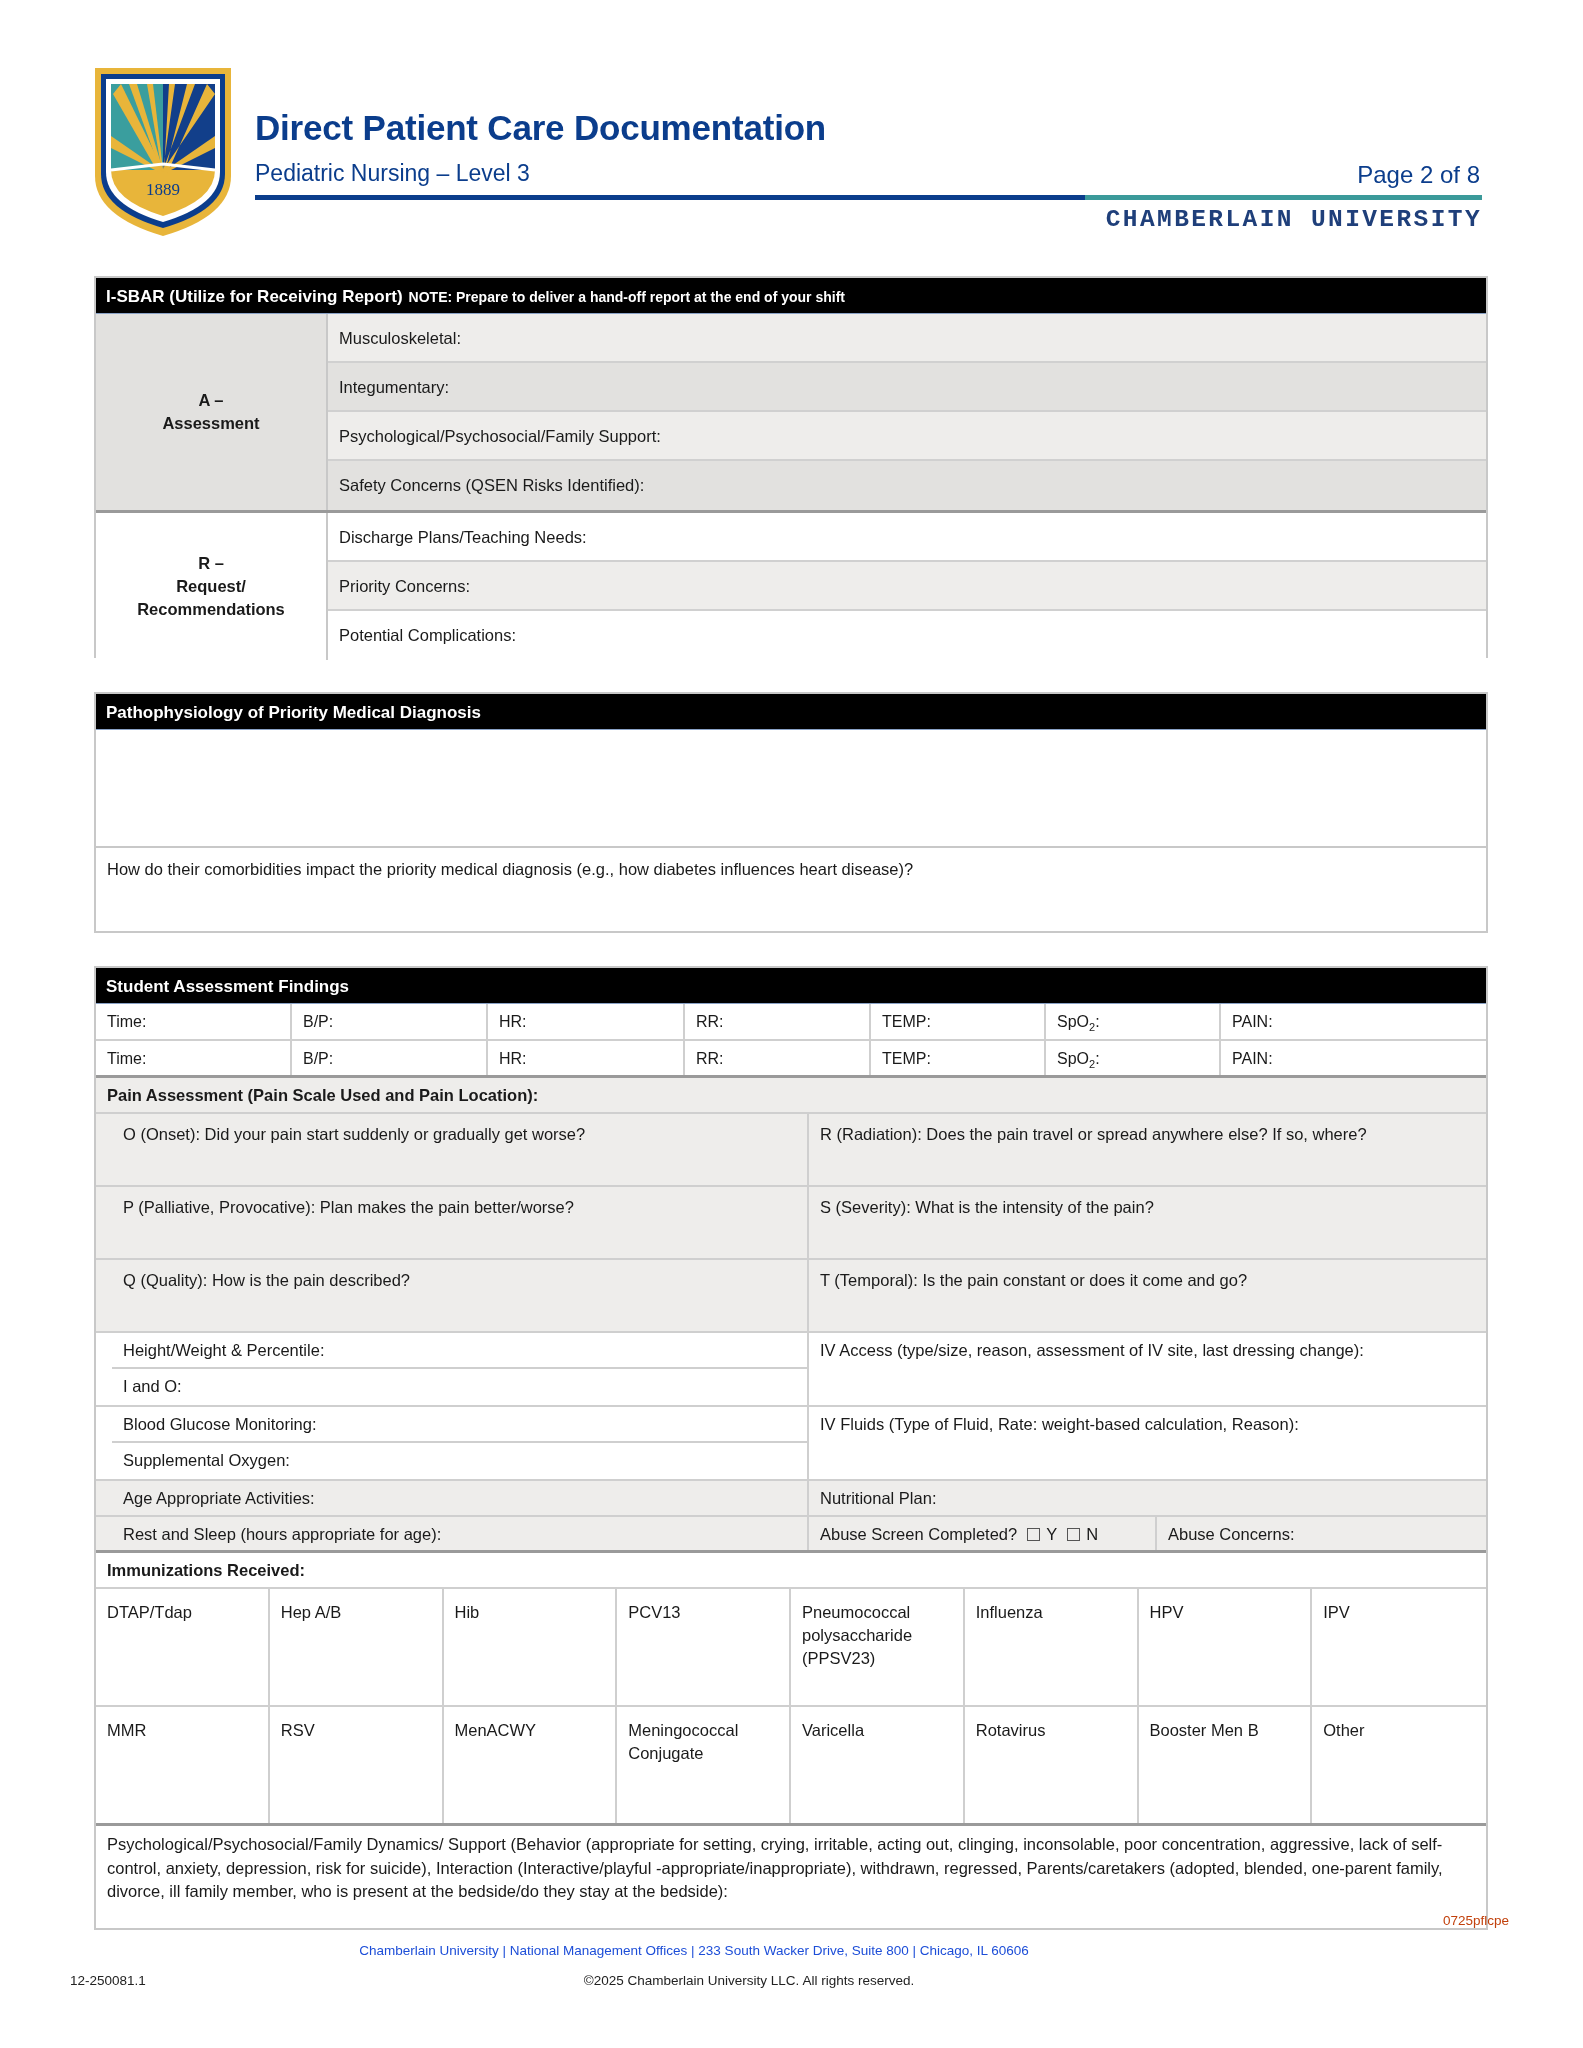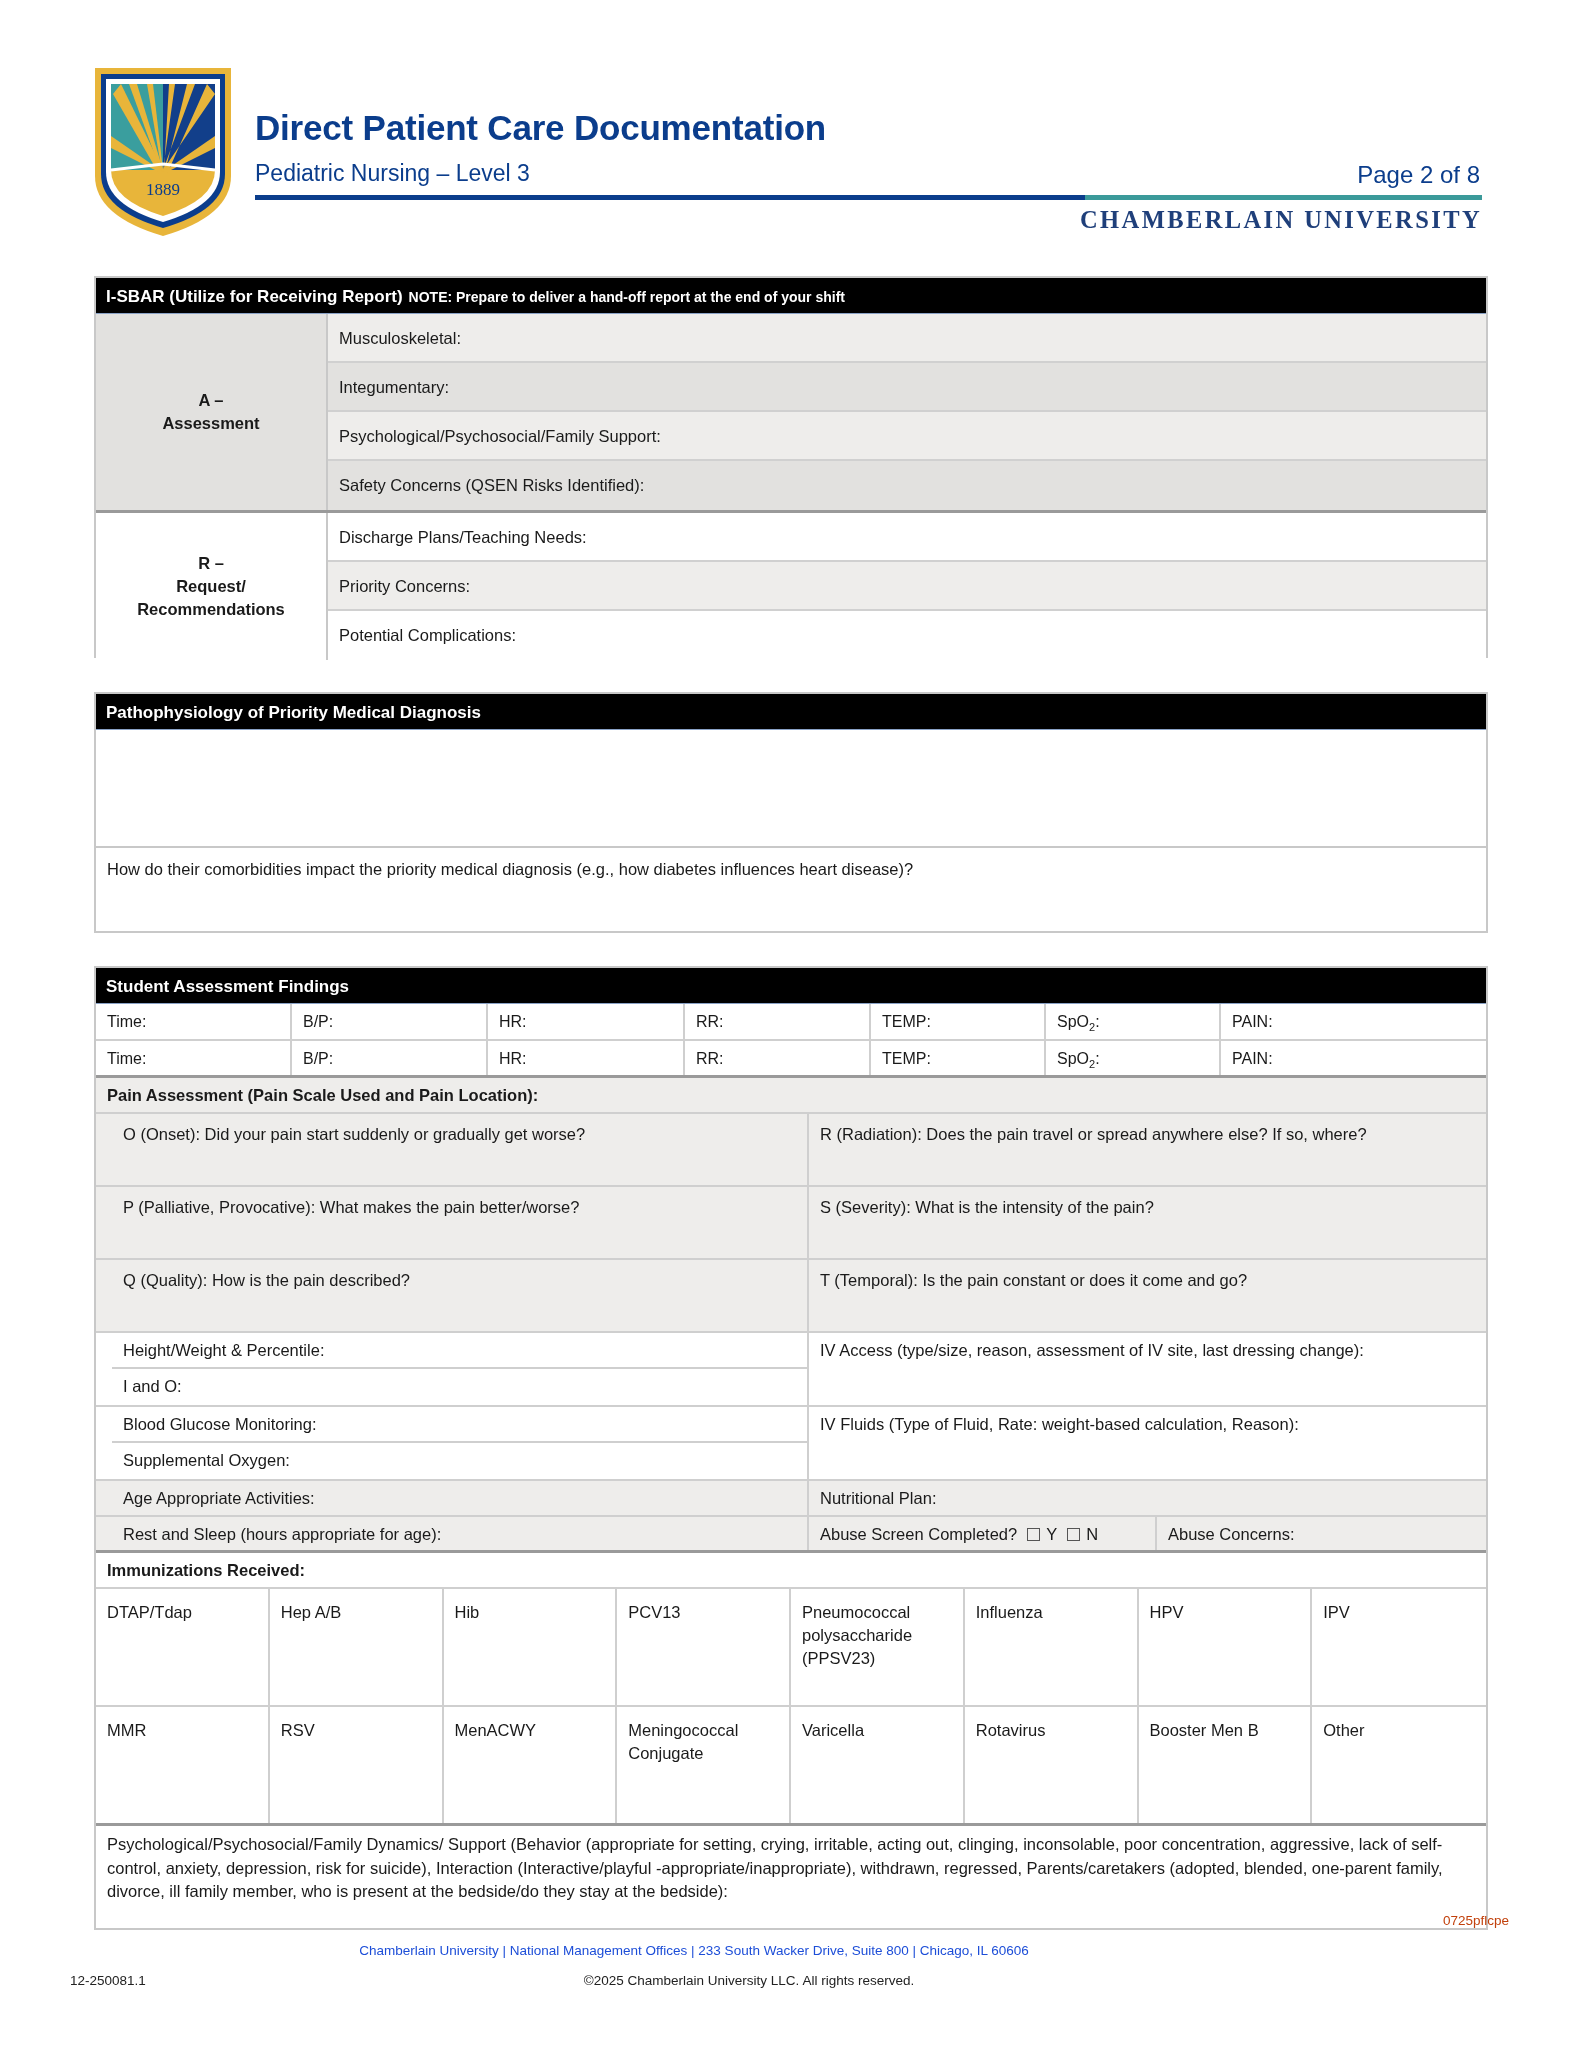--- a/index.html
+++ b/index.html
@@ -6,21 +6,21 @@
   body { width:1583px; height:2048px; position:relative; font-family:"Liberation Sans", sans-serif; color:#1a1a1a; overflow:hidden; }
   .abs { position:absolute; }
 
   
   #logo { left:93px; top:66px; width:140px; height:172px; }
   #doc-title { left:255px; top:108px; font-size:35px; font-weight:bold; color:#0b3d8c; letter-spacing:-0.2px; white-space:nowrap; }
   #doc-subtitle { left:255px; top:160px; font-size:23px; color:#0b3d8c; white-space:nowrap; }
   #page-num { right:103px; top:161px; font-size:24px; color:#0b3d8c; white-space:nowrap; }
   #rule-blue { left:255px; top:195px; width:830px; height:5px; background:#0b3d8c; }
   #rule-teal { left:1085px; top:195px; width:397px; height:5px; background:#3b9a9a; }
-  #brand-name { right:101px; top:206px; font-family:Liberation Serif, serif; font-size:24.5px; font-weight:bold; color:#1f3f7a; letter-spacing:2.4px; white-space:nowrap; }
+  #brand-name { right:101px; top:206px; font-family:Liberation Mono, monospace; font-size:24.5px; font-weight:bold; color:#1f3f7a; letter-spacing:2.4px; white-space:nowrap; }
 
   
   .tbl { position:absolute; left:94px; width:1394px; border:2px solid #c8c8c8; box-sizing:border-box; background:#fff; }
   .tbl-head { background:#000000; color:#ffffff; font-size:17px; font-weight:bold; height:36px; line-height:37px; padding-left:10px; white-space:nowrap; box-sizing:border-box; border-bottom:1px solid #8aa2c6; }
   .tbl-head .note { font-size:14px; font-weight:bold; margin-left:6px; }
   .cell { box-sizing:border-box; font-size:16.5px; padding-left:11px; color:#1a1a1a; }
   .gray { background:#eeedeb; }
   .gray2 { background:#e2e1df; }
   .white { background:#ffffff; }
 
@@ -151,21 +151,21 @@
 
   <div class="row sm gray">
     <div class="cell" style="flex:1;font-weight:bold">Pain Assessment (Pain Scale Used and Pain Location):</div>
   </div>
 
   <div class="row gray">
     <div class="cell half opq">O (Onset): Did your pain start suddenly or gradually get worse?</div>
     <div class="cell opq" style="flex:1">R (Radiation): Does the pain travel or spread anywhere else? If so, where?</div>
   </div>
   <div class="row gray">
-    <div class="cell half opq">P (Palliative, Provocative): What makes the pain better/worse?</div>
+    <div class="cell half opq">P (Palliative, Provocative): Plan makes the pain better/worse?</div>
     <div class="cell opq" style="flex:1">S (Severity): What is the intensity of the pain?</div>
   </div>
   <div class="row gray">
     <div class="cell half opq">Q (Quality): How is the pain described?</div>
     <div class="cell opq" style="flex:1">T (Temporal): Is the pain constant or does it come and go?</div>
   </div>
 
   <div class="row">
     <div class="half" style="border-right:2px solid #cfcfcf;box-sizing:border-box">
       <div class="cell sm" style="border-bottom:2px solid #cfcfcf">Height/Weight &amp; Percentile:</div>

